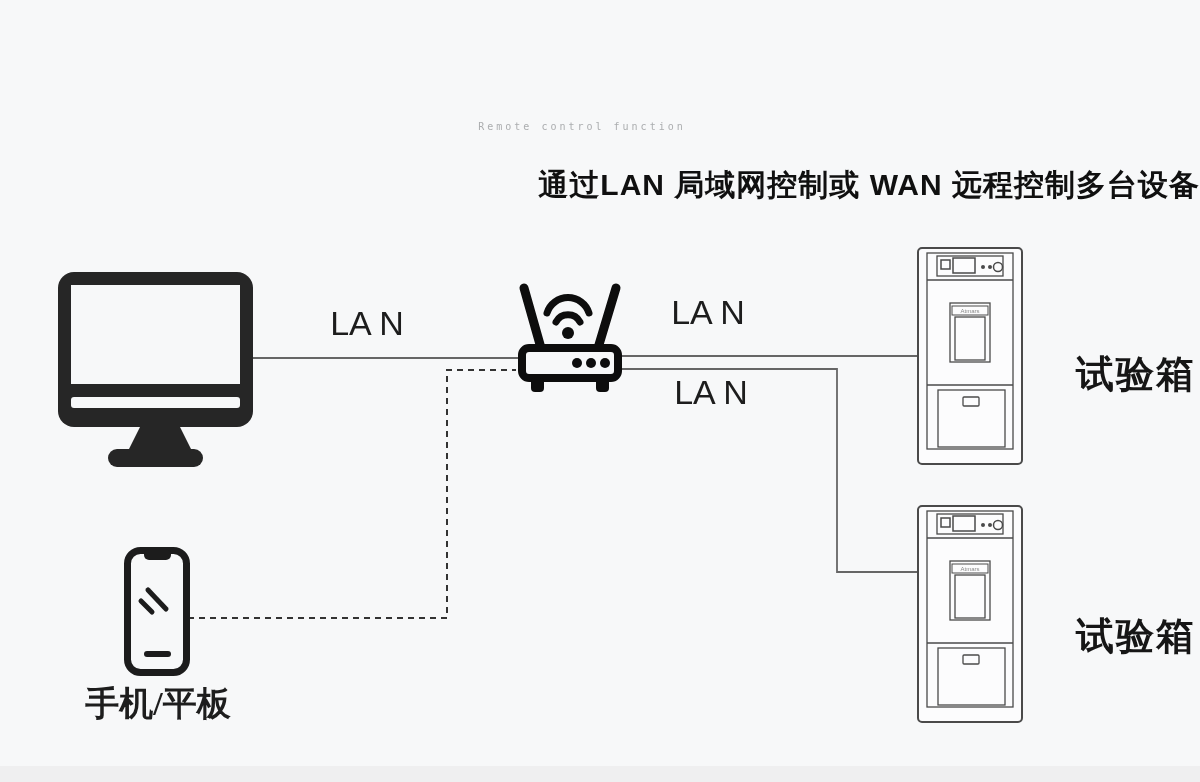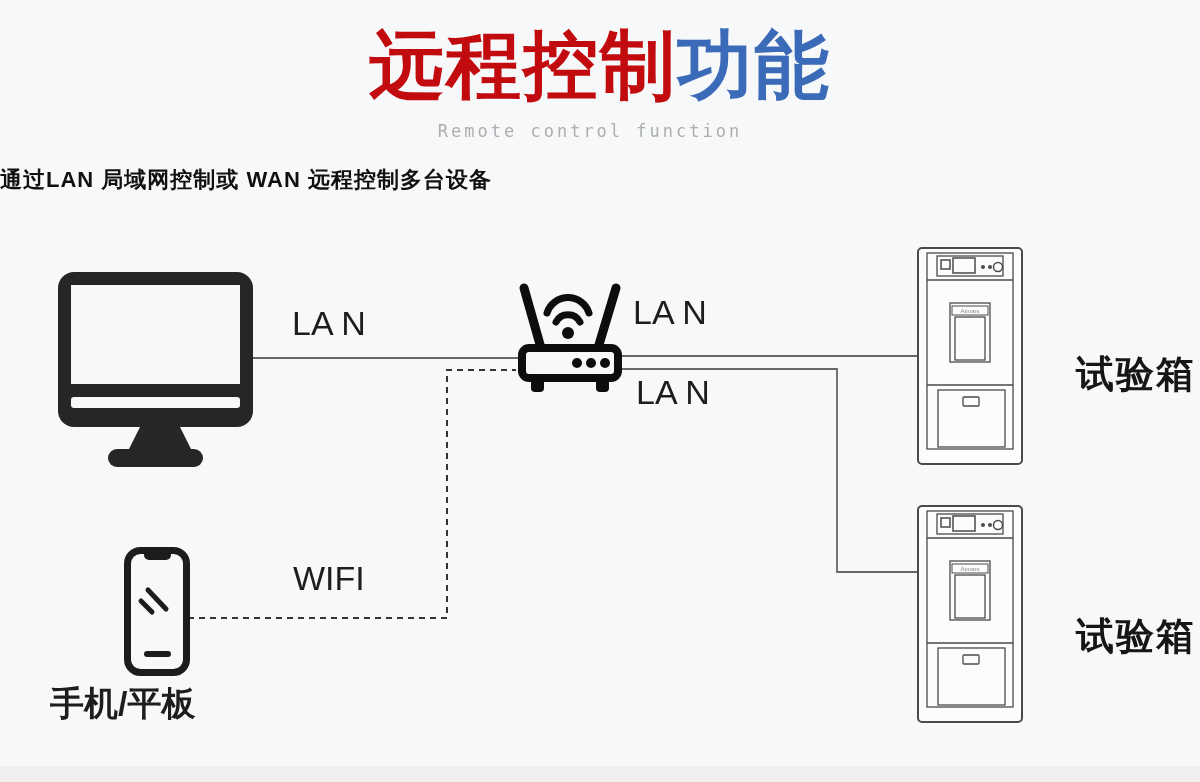--- a/index.html
+++ b/index.html
@@ -11,47 +11,44 @@
   .abs{position:absolute;}
   
   .title{
     left:0;top:24px;width:1200px;text-align:center;
     font-size:75px;font-weight:900;letter-spacing:2px;line-height:1.1;
     white-space:nowrap;
   }
   .title .t-red{color:#c20b0e;}
   .title .t-blue{color:#3a6ab8;}
   .subtitle{
-    left:8px;top:121px;width:1164px;text-align:center;
+    left:0;top:121px;width:1164px;text-align:center;
     font-family:"DejaVu Sans Mono",monospace;
-    font-size:17px;letter-spacing:3px;color:#abadaf;
+    font-size:10px;letter-spacing:3px;color:#abadaf;
   }
   .tagline{
-    left:0;top:165px;width:1200px;text-align:left;
-    font-size:22px;font-weight:700;color:#101010;letter-spacing:1px;
+    left:0;top:165px;width:1200px;text-align:right;
+    font-size:30px;font-weight:700;color:#101010;letter-spacing:1px;
     white-space:pre;
   }
   
-  .node-label,.link-label{color:#1d1d1d;white-space:nowrap;}
+  .node-label,.link-label{color:#1d1d1d;text-align:center;white-space:nowrap;}
   .link-label{font-size:34px;font-weight:400;}
   .node-label{font-size:34px;font-weight:400;}
   .chamber-label{font-size:38px;font-weight:600;color:#161616;letter-spacing:2px;text-align:left;white-space:nowrap;margin-left:48px;}
   .bold-cjk{font-weight:600;}
   
   .footer-bar{left:0;top:766px;width:1200px;height:16px;background:#efeff0;}
   svg{display:block;}
 </style>
 </head>
 <body>
 
 <div id="canvas">
 
-  <div class="abs title">
-    <span class="t-red">远程控制</span><span class="t-blue">功能</span>
-  </div>
   <div class="abs subtitle">Remote control function</div>
   <div class="abs tagline">通过LAN 局域网控制或 WAN 远程控制多台设备</div>
 
   <svg class="abs" style="left:0;top:0;" width="1200" height="782" viewBox="0 0 1200 782">
     <path d="M 253 358 L 519 358" stroke="#666" stroke-width="1.8" fill="none"></path>
     <path d="M 621 356 L 918 356" stroke="#666" stroke-width="1.8" fill="none"></path>
     <path d="M 621 369 L 837 369 L 837 572 L 918 572" stroke="#666" stroke-width="1.8" fill="none"></path>
     <path d="M 188 618 L 447 618 L 447 370 L 516 370" stroke="#333" stroke-width="2" stroke-dasharray="6 5" fill="none"></path>
   </svg>
 
@@ -63,21 +60,21 @@
     <rect x="58" y="184" width="95" height="18" rx="9" fill="#262626"></rect>
   </svg>
 
   <svg class="abs" style="left:120px;top:543px;" width="75" height="137" viewBox="0 0 75 137">
     <rect x="7.5" y="7.5" width="59" height="122" rx="13" fill="#f7f8f9" stroke="#1c1c1c" stroke-width="7"></rect>
     <rect x="24" y="6" width="27" height="11" rx="5" fill="#1c1c1c"></rect>
     <line x1="28" y1="47" x2="46" y2="66" stroke="#1c1c1c" stroke-width="5" stroke-linecap="round"></line>
     <line x1="21" y1="58" x2="32" y2="69" stroke="#1c1c1c" stroke-width="5" stroke-linecap="round"></line>
     <line x1="27" y1="111" x2="48" y2="111" stroke="#1c1c1c" stroke-width="6" stroke-linecap="round"></line>
   </svg>
-  <div class="abs node-label bold-cjk" style="left:50px;top:681px;width:200px;">手机/平板</div>
+  <div class="abs node-label bold-cjk" style="left:58px;top:681px;width:200px;font-family:Liberation Serif, serif;">手机/平板</div>
 
   <svg class="abs" style="left:505px;top:278px;" width="130" height="122" viewBox="0 0 130 122">
     <line x1="19" y1="10" x2="36" y2="70" stroke="#0d0d0d" stroke-width="9" stroke-linecap="round"></line>
     <line x1="111" y1="10" x2="93" y2="70" stroke="#0d0d0d" stroke-width="9" stroke-linecap="round"></line>
     <path d="M 42 35 A 22 22 0 0 1 84 35" stroke="#0d0d0d" stroke-width="7" fill="none" stroke-linecap="round"></path>
     <path d="M 51 44 A 13.5 13.5 0 0 1 75 44" stroke="#0d0d0d" stroke-width="7" fill="none" stroke-linecap="round"></path>
     <circle cx="63" cy="55" r="6" fill="#0d0d0d"></circle>
     <rect x="17" y="70" width="96" height="30" rx="7" fill="#f7f8f9" stroke="#0d0d0d" stroke-width="8"></rect>
     <circle cx="72" cy="85" r="5" fill="#0d0d0d"></circle>
     <circle cx="86" cy="85" r="5" fill="#0d0d0d"></circle>
@@ -126,17 +123,16 @@
       <rect x="21" y="143" width="67" height="57" stroke-width="1.3"></rect>
       <rect x="46" y="150" width="16" height="9" rx="1" stroke-width="1.3"></rect>
     </g>
     <text x="53" y="66" text-anchor="middle" font-size="6" fill="#8a8a8a" font-family="Liberation Sans, sans-serif">Atmars</text>
   </svg>
   <div class="abs chamber-label" style="left:1028px;top:611px;">试验箱</div>
 
   <div class="abs link-label" style="left:292px;top:304px;width:150px;">LA N</div>
   <div class="abs link-label" style="left:633px;top:293px;width:150px;">LA N</div>
   <div class="abs link-label" style="left:636px;top:373px;width:150px;">LA N</div>
-  <div class="abs link-label" style="left:293px;top:559px;width:150px;">WIFI</div>
 
   <div class="abs footer-bar"></div>
 
 </div>
 
 </body></html>

